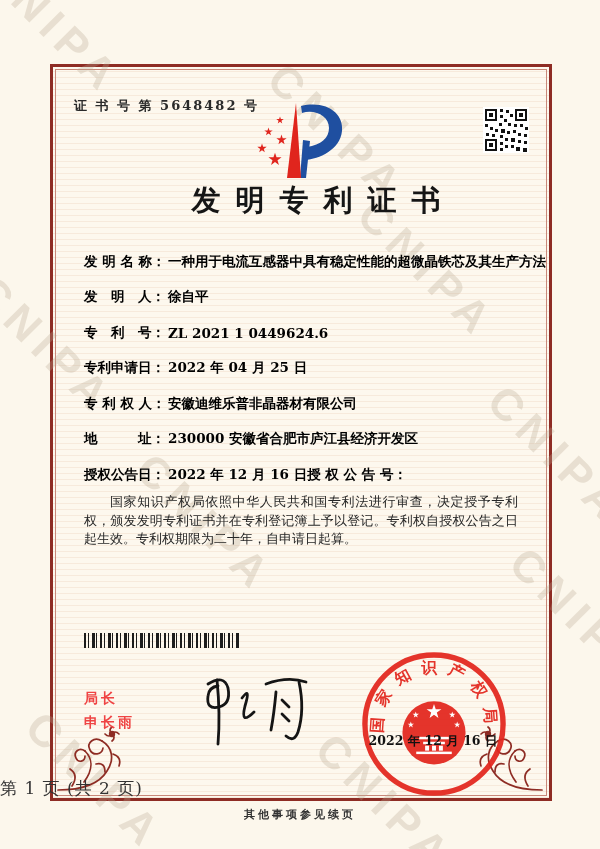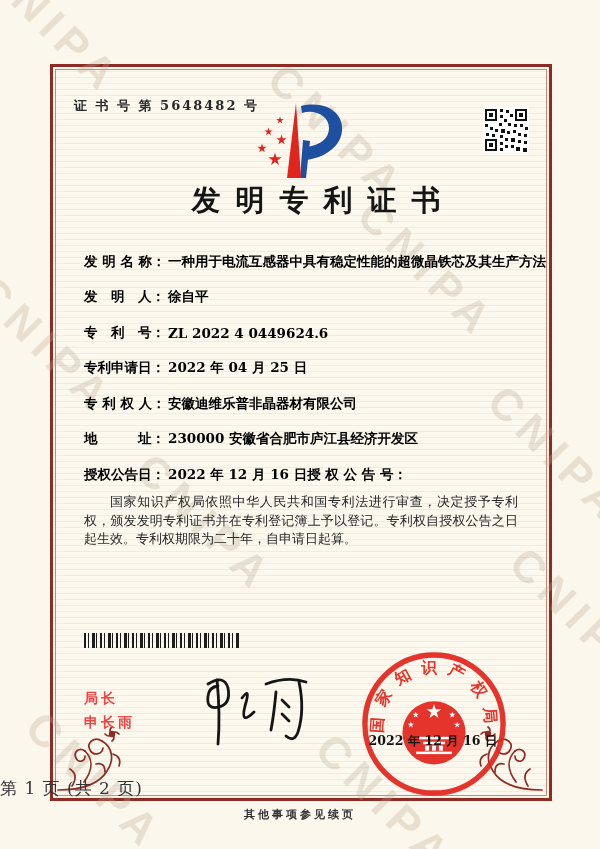--- a/index.html
+++ b/index.html
@@ -178,21 +178,21 @@
       <div class="field-row">
         <span class="flabel">发 明 名 称：</span>
         <span class="fvalue">一种用于电流互感器中具有稳定性能的超微晶铁芯及其生产方法</span>
       </div>
       <div class="field-row">
         <span class="flabel">发　明　人：</span>
         <span class="fvalue">徐自平</span>
       </div>
       <div class="field-row">
         <span class="flabel">专　利　号：</span>
-        <span class="fvalue">ZL 2022 4 0449624.6</span>
+        <span class="fvalue">ZL 2021 1 0449624.6</span>
       </div>
       <div class="field-row">
         <span class="flabel">专利申请日：</span>
         <span class="fvalue">2022 年 04 月 25 日</span>
       </div>
       <div class="field-row">
         <span class="flabel">专 利 权 人：</span>
         <span class="fvalue">安徽迪维乐普非晶器材有限公司</span>
       </div>
       <div class="field-row">

